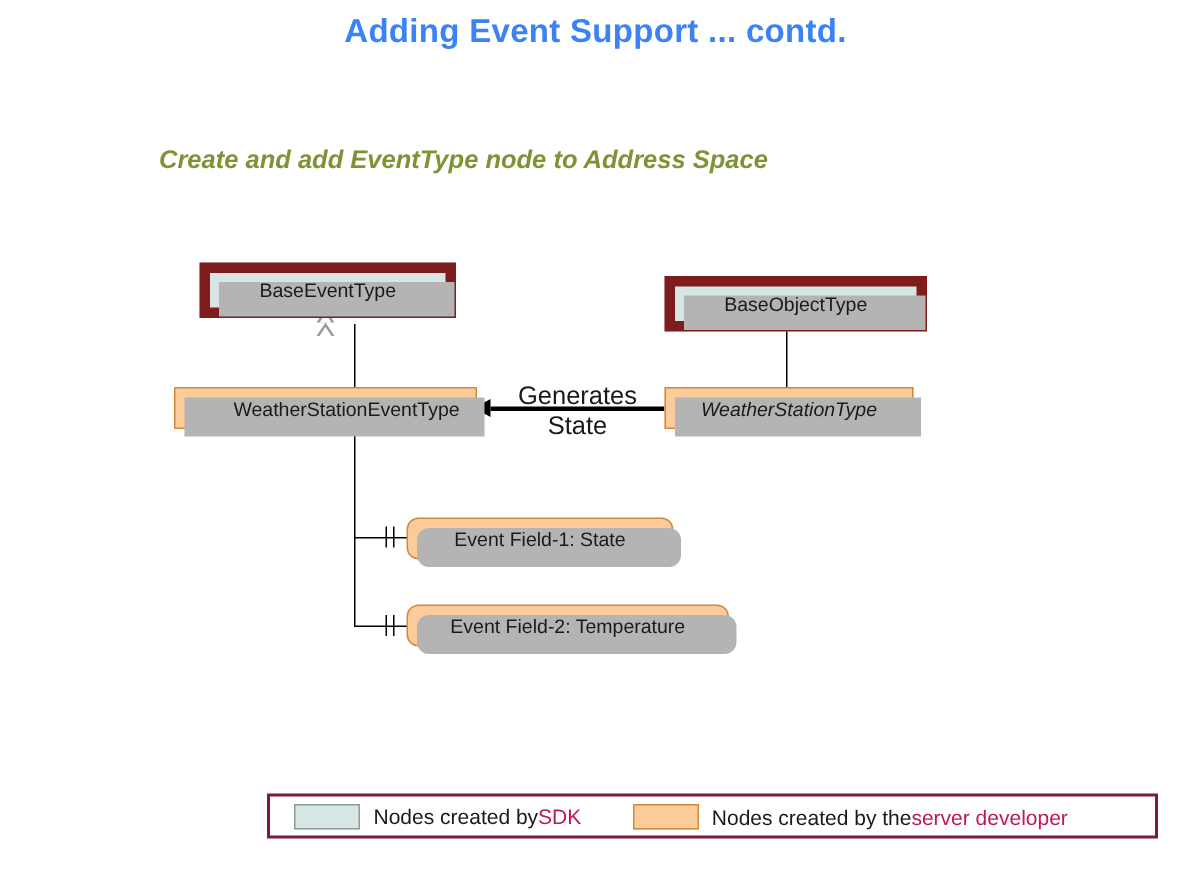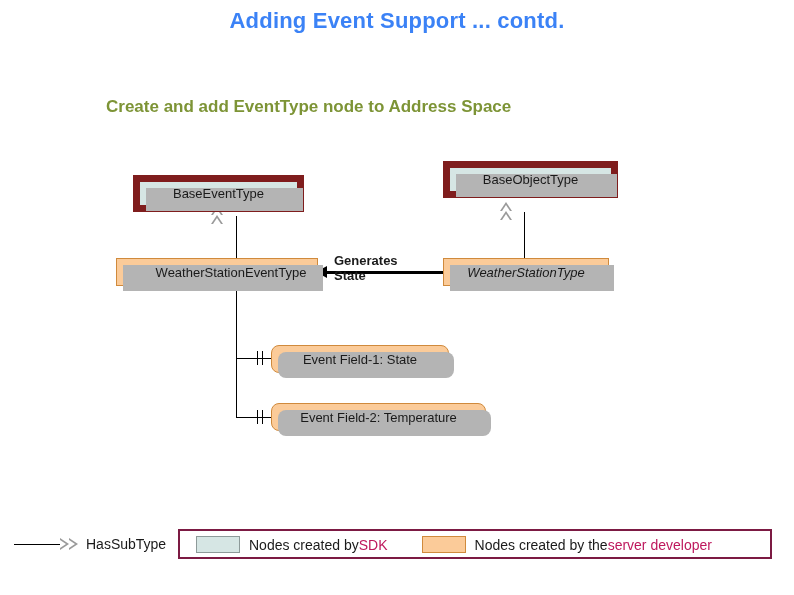--- a/index.html
+++ b/index.html
@@ -30,20 +30,21 @@
     white-space: nowrap;
   }
   .slide-subtitle {
     position: absolute;
     left: 106px;
     top: 97px;
     font-size: 17px;
     font-weight: bold;
     color: #7d9436;
     white-space: nowrap;
+    font-style: italic;
   }
 
   
   .node {
     position: absolute;
     box-sizing: border-box;
     display: flex;
     align-items: center;
     justify-content: center;
     font-size: 13px;
@@ -151,26 +152,26 @@
     top: 0;
     width: 0;
     height: 14px;
     border-left: 1.8px solid #000;
   }
   .tick-pair span.t1 { left: 0; }
   .tick-pair span.t2 { left: 5px; }
 
   .edge-label {
     position: absolute;
-    font-size: 13px;
+    font-size: 17px;
     color: #1a1a1a;
+    text-align: center;
     line-height: 1.15;
     white-space: nowrap;
     z-index: 6;
-    font-weight: bold;
   }
 
   
   .legend-rel {
     position: absolute;
     left: 14px;
     top: 536px;
     display: flex;
     align-items: center;
     z-index: 6;
@@ -206,21 +207,21 @@
     align-items: center;
     z-index: 6;
   }
   .legend-item {
     display: flex;
     align-items: center;
     font-size: 14px;
     color: #1a1a1a;
     white-space: nowrap;
   }
-  .legend-item.first { margin-left: 16px; align-items: flex-end; }
+  .legend-item.first { margin-left: 16px; }
   .legend-item.second { margin-left: 34px; align-items: flex-end; }
   .swatch {
     width: 44px;
     height: 17px;
     margin-right: 9px;
     box-sizing: border-box;
   }
   .swatch-sdk { background: #d6e6e4; border: 1px solid #8d9a99; }
   .swatch-dev { background: #fbcb99; border: 1px solid #d08a3c; }
   .accent { color: #be185d; }
@@ -261,21 +262,21 @@
   <div class="tick-pair" style="left:257px; top:410px;">
     <span class="t1"></span>
       <span class="t2"></span>
   </div>
 
   <div class="node node-sdk" style="left:133px; top:175px; width:171px; height:37px;">
     <div class="node-shadow"></div>
     <span>BaseEventType</span>
   </div>
 
-  <div class="node node-sdk" style="left:443px; top:161px; width:175px; height:37px;">
+  <div class="node node-sdk" style="left:443px; top:184px; width:175px; height:37px;">
     <div class="node-shadow"></div>
     <span>BaseObjectType</span>
   </div>
 
   <div class="node node-dev" style="left:116px; top:258px; width:202px; height:28px;padding-left:28px;">
     <div class="node-shadow"></div>
     <span>WeatherStationEventType</span>
   </div>
 
   <div class="node node-dev" style="left:443px; top:258px; width:166px; height:28px;font-style:italic;">
@@ -286,28 +287,20 @@
   <div class="node node-field" style="left:271px; top:345px; width:178px; height:28px;">
     <div class="node-shadow"></div>
     <span>Event Field-1: State</span>
   </div>
 
   <div class="node node-field" style="left:271px; top:403px; width:215px; height:28px;">
     <div class="node-shadow"></div>
     <span>Event Field-2: Temperature</span>
   </div>
 
-  <div class="legend-rel">
-    <div class="relline"></div>
-    <div class="relhead">
-      <span class="tri-right" style="left:0px; top:0px;"></span>
-      <span class="tri-right" style="left:9px; top:0px;"></span>
-    </div>
-    <div class="reltext">HasSubType</div>
-  </div>
 
   <div class="legend-box">
     <div class="legend-item first">
       <span class="swatch swatch-sdk"></span>
       <span>Nodes created by </span>
       <span class="accent">SDK</span>
     </div>
     <div class="legend-item second">
       <span class="swatch swatch-dev"></span>
       <span>Nodes created by the </span>

